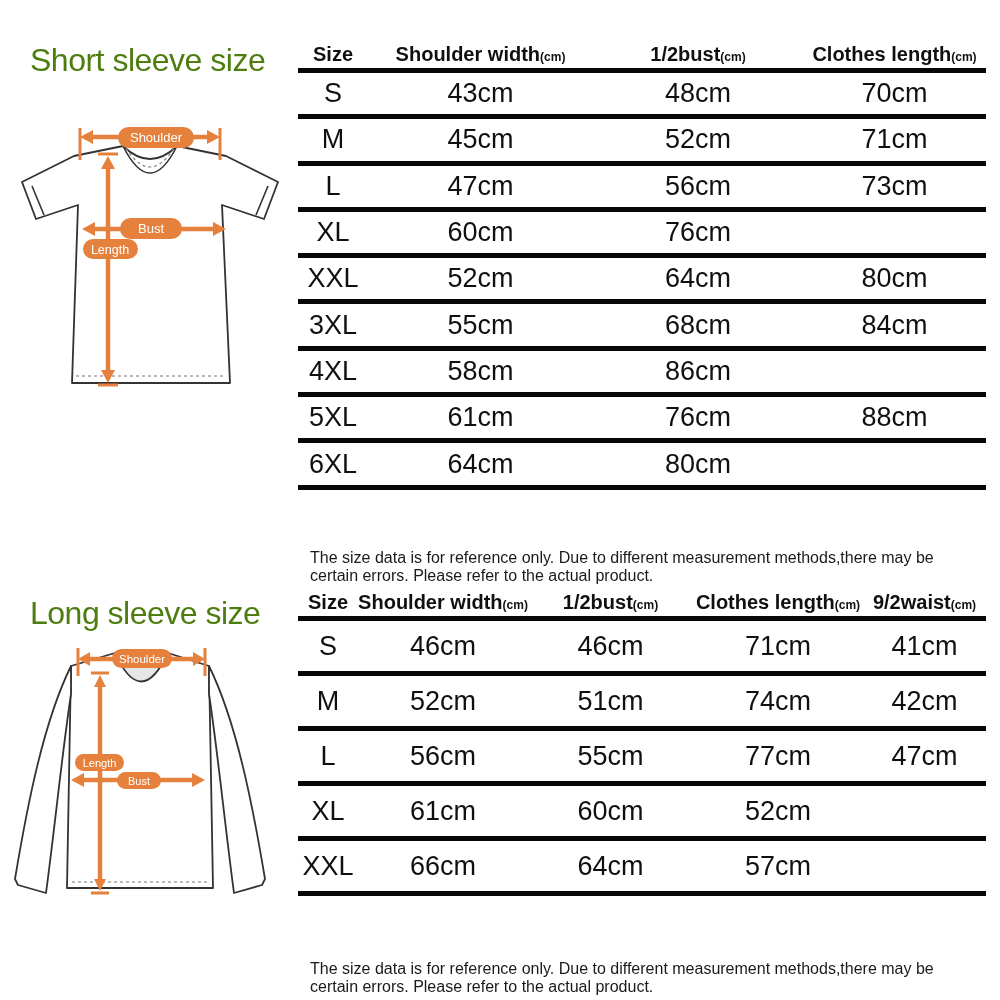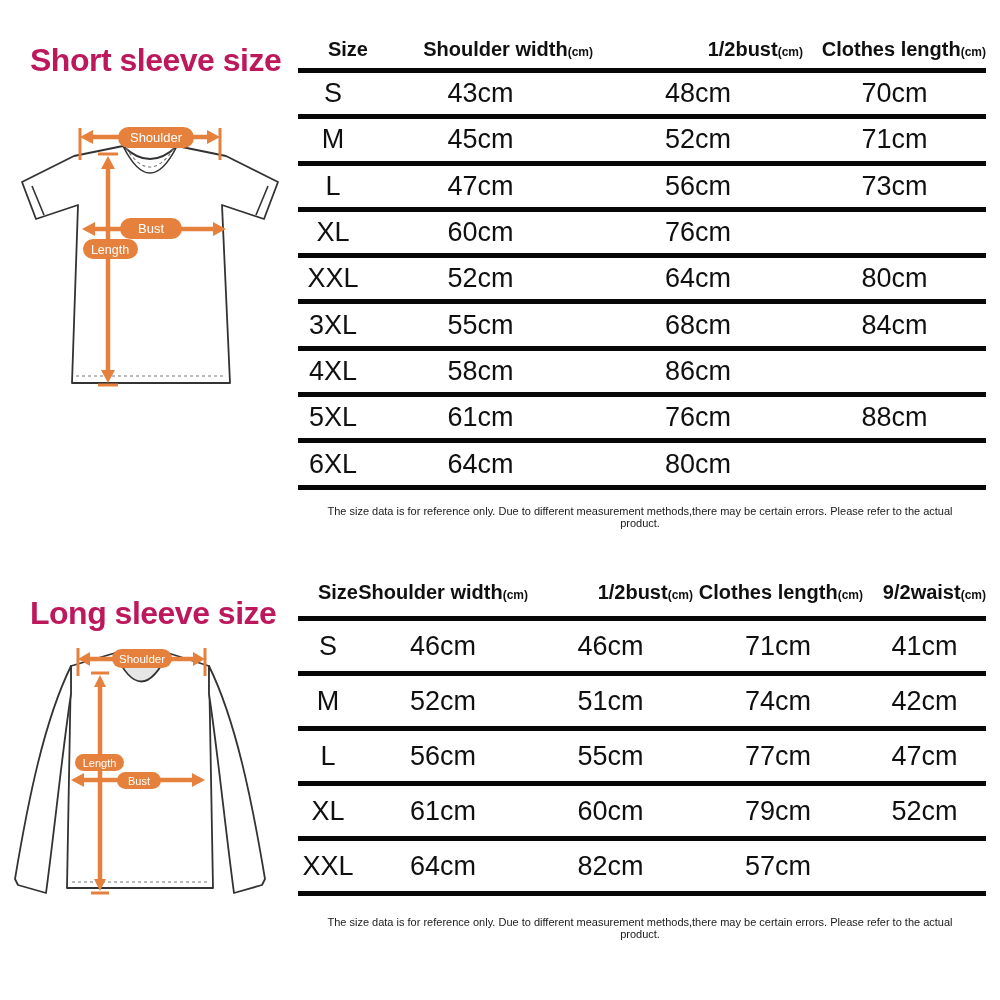--- a/index.html
+++ b/index.html
@@ -1,38 +1,38 @@
 <!DOCTYPE html>
 <html><head>
 <meta charset="utf-8">
 <style>
   html,body{margin:0;padding:0;background:#fff;}
   .canvas{position:relative;width:1000px;height:1000px;background:#fff;overflow:hidden;
           font-family:"Liberation Sans",sans-serif;color:#101010;}
-  .sec-title{position:absolute;left:30px;font-weight:bold;font-size:32px;color:#be185d;letter-spacing:-0.5px;}
+  .sec-title{position:absolute;left:30px;font-weight:normal;font-size:32px;color:#4d7c0f;letter-spacing:-0.5px;}
   #title-short{top:42px;}
   #title-long{top:595px;}
   .diagram{position:absolute;left:8px;}
   #diagram-short{top:120px;}
   #diagram-long{top:626px;}
   .size-table{position:absolute;left:298px;width:688px;}
   #table-short{top:38px;}
   #table-long{top:578px;}
   .trow{display:grid;align-items:center;border-bottom:5px solid #070707;}
   .grid1{grid-template-columns:70px 225px 210px 183px;}
   .grid2{grid-template-columns:60px 170px 165px 170px 123px;}
   .thead{align-items:end;border-bottom:5px solid #070707;}
   #table-short .thead{height:30px;}
   #table-long .thead{height:38px;}
   #table-short .trow.body-row{height:41.3px;}
   #table-long .trow.body-row{height:50px;}
-  .th{font-size:20px;font-weight:bold;text-align:right;white-space:nowrap;padding-bottom:12px;}
+  .th{font-size:20px;font-weight:bold;text-align:center;white-space:nowrap;padding-bottom:2px;}
   .th .unit{font-size:12px;font-weight:bold;}
   .td{font-size:27px;text-align:center;white-space:nowrap;}
-  .disclaimer{position:absolute;right:30px;width:660px;text-align:center;font-size:11px;color:#1a1a1a;}
+  .disclaimer{position:absolute;right:30px;width:660px;text-align:left;font-size:16px;color:#1a1a1a;margin-top:44px;}
   #disclaimer-short{top:505px;}
   #disclaimer-long{top:916px;}
   .tee{fill:#ffffff;stroke:#333333;stroke-width:1.8;stroke-linejoin:round;}
   .tee-line{fill:none;stroke:#333333;stroke-width:1.6;}
   .stitch{fill:none;stroke:#777777;stroke-width:1.1;stroke-dasharray:3 3;}
   .arrow{stroke:#e5813c;stroke-width:4.5;}
   .arrow-thin{stroke:#e5813c;stroke-width:3;}
   .ahead{fill:#e5813c;}
   .pill{fill:#e5813c;}
   .pill-text{fill:#ffffff;font-family:"Liberation Sans",sans-serif;text-anchor:middle;}
@@ -200,26 +200,25 @@
       <div class="td">L</div>
       <div class="td">56cm</div>
       <div class="td">55cm</div>
       <div class="td">77cm</div>
       <div class="td">47cm</div>
     </div>
     <div class="trow body-row grid2">
       <div class="td">XL</div>
       <div class="td">61cm</div>
       <div class="td">60cm</div>
-      <div class="td">79cm</div>
       <div class="td">52cm</div>
     </div>
     <div class="trow body-row grid2">
       <div class="td">XXL</div>
+      <div class="td">66cm</div>
       <div class="td">64cm</div>
-      <div class="td">82cm</div>
       <div class="td">57cm</div>
     </div>
   </div>
 
   <div class="disclaimer" id="disclaimer-long">The size data is for reference only. Due to different measurement methods,there may be certain errors. Please refer to the actual product.</div>
 
 </div>
 
 </body></html>

